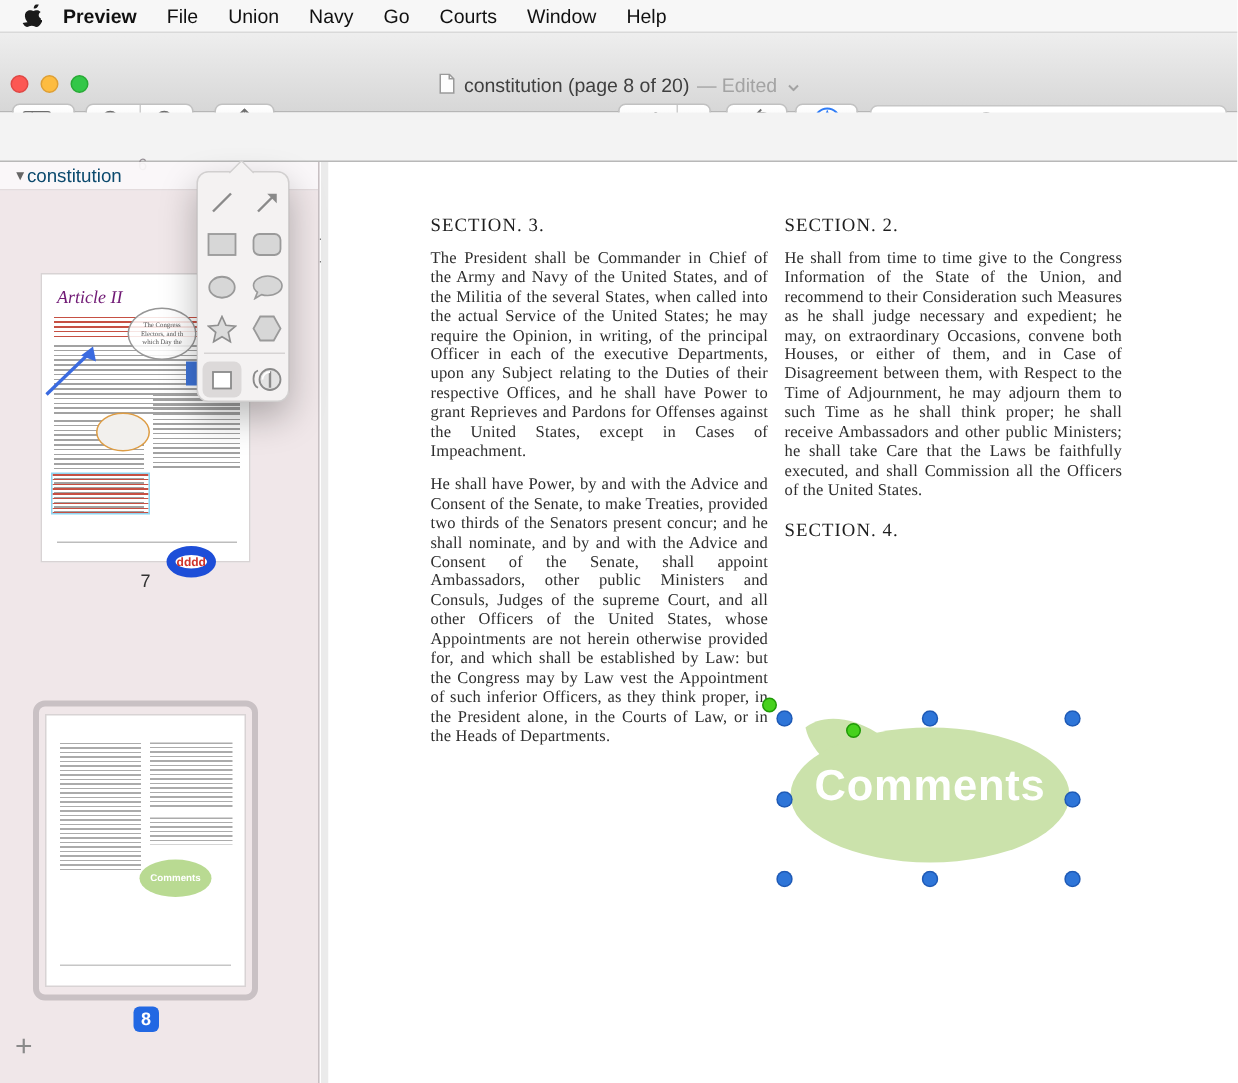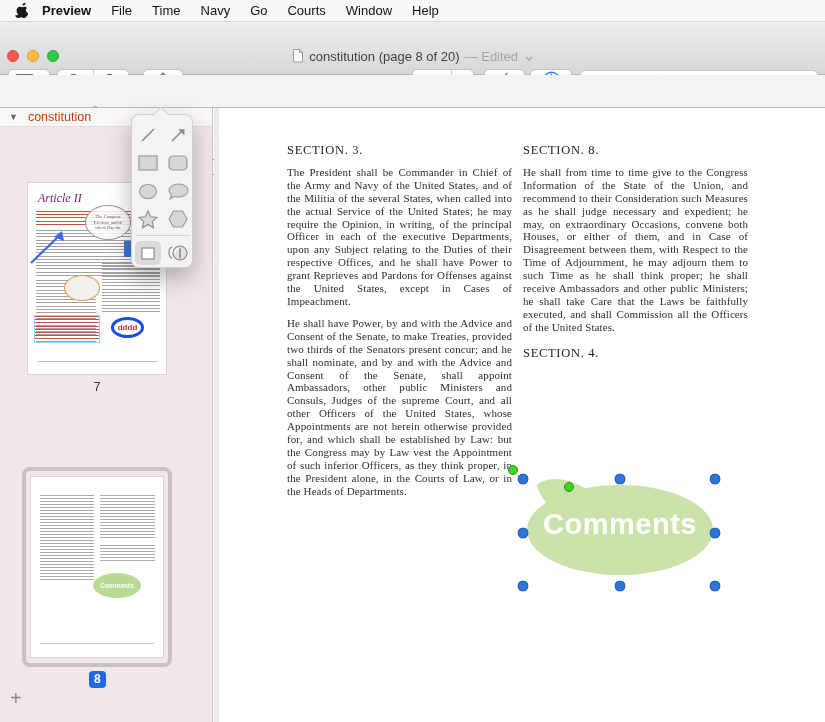--- a/index.html
+++ b/index.html
@@ -67,21 +67,21 @@
   .phl { background:#dcd9d9; border-radius:5px; }
 
   
   .sidebar { position:absolute; left:0; top:108px; width:213px; height:614px; background:#f0e7e9;
              border-right:1px solid #c8c0c3; }
   .gutter { position:absolute; left:214px; top:108px; width:5px; height:614px; background:#ebebeb; }
   .docarea { position:absolute; left:219px; top:108px; width:606px; height:614px; background:#fff; }
   .sb-header { position:absolute; left:0; top:0; width:212px; height:19px; background:rgba(251,249,250,.92);
                border-bottom:1px solid #e3dbdd; display:flex; align-items:center; z-index:5; }
   .sb-tri { margin-left:9px; font-size:9px; color:#666; }
-  .sb-title { margin-left:10px; font-size:12.5px; color:#c2410c; }
+  .sb-title { font-size:12.5px; color:#0c4a6e; }
   .sb-partial { position:absolute; left:92px; top:-4px; font-size:11px; color:#979096; z-index:1; }
 
   .thumb-page { position:absolute; background:#fff; border:1px solid #d8d3d4; }
   .page-label { position:absolute; font-size:12px; color:#333; width:140px; text-align:center; }
   .sel-frame { position:absolute; border:4px solid #c9c1c4; border-radius:8px; }
   .badge { position:absolute; background:#2268e3; color:#fff; font-size:12px; font-weight:700;
            border-radius:4px; padding:0 5px; line-height:17px; }
   .addbtn { position:absolute; left:10px; top:688px; font-size:20px; color:#8a8a8a; line-height:20px; }
 
   .tlines { background:repeating-linear-gradient(to bottom,#a2a2a2 0 1px,transparent 1px 3.2px); }
@@ -89,22 +89,22 @@
   .tlines-8 { background:repeating-linear-gradient(to bottom,#ababab 0 1px,transparent 1px 3px); }
   .thumb-el { position:absolute; }
 
   .t7-heading { font-family:"Liberation Serif",serif; font-style:italic; font-size:12px; color:#701a75; }
   .t7-circle { border:1px solid #979797; border-radius:50%; background:rgba(255,255,255,.85);
                display:flex; flex-direction:column; align-items:center; justify-content:center; }
   .t7-circle div { font-family:"Liberation Serif",serif; font-size:4.5px; color:#555; line-height:5.5px; white-space:nowrap; }
   .t7-orange { border:1.5px solid #dd9c43; border-radius:50%; background:#f2f0ed; }
   .t7-cyan { border:1.5px solid #8ed6f2; }
   .t7-blue { background:#3f74d8; }
-  .t7-dddd { border:3px solid #1d4ed8; border-radius:50%; background:#fff; display:flex;
-             align-items:center; justify-content:center; color:#d0342c; font-weight:700; font-size:8px; }
+  .t7-dddd { border:6px solid #1d4ed8; border-radius:50%; background:#fff; display:flex;
+             align-items:center; justify-content:center; color:#d0342c; font-weight:700; font-size:8px;margin-top:47px; }
   .t8-bubble { background:#b9da92; border-radius:50%; display:flex; align-items:center; justify-content:center;
                color:#fff; font-weight:700; font-size:6.5px; }
 
   
   .col { position:absolute; width:225px; font-family:"Liberation Serif",serif; font-size:11px;
          line-height:12.9px; color:#2e2e2e; text-align:justify; letter-spacing:0.1px; }
   .sec-head { font-size:12.5px; letter-spacing:0.7px; color:#1e1e1e; margin-bottom:9px; font-weight:400; }
   .sec-head.later { margin-top:13px; }
   .col p { margin-bottom:9px; }
 
@@ -126,21 +126,21 @@
 
   <div class="menubar">
     <span class="apple">
       <svg width="13" height="15" viewBox="0 0 13 15">
           <path fill="#1a1a1a" d="M9.2 0c.1 1-.3 1.9-.9 2.6-.6.7-1.6 1.2-2.5 1.1-.1-.9.4-1.9 1-2.5C7.4.5 8.4.1 9.2 0zM12 11c-.4 1-.6 1.4-1.2 2.3-.8 1.2-1.9 2.7-3.2 2.7-1.2 0-1.5-.8-3.1-.8-1.6 0-2 .8-3.2.8C.1 16-.9 14.6-1.7 13.4" transform="translate(1.7 -1)"></path>
           <path fill="#1a1a1a" d="M6.4 4.1c1 0 2 .6 2.7.6.7 0 1.9-.7 3.2-.6.5 0 2 .2 3 1.6-2.4 1.5-2 4.6.4 5.6-.3 1-.5 1.4-1 2.2-.7 1.1-1.6 2.4-2.8 2.4-1.1 0-1.4-.7-2.8-.7-1.4 0-1.8.7-2.8.7-1.2 0-2.1-1.2-2.8-2.3C1.6 11.4 1.3 7.8 2.7 5.9c.9-1.3 2.4-1.8 3.7-1.8z" transform="scale(.78) translate(.2 .8)"></path>
         </svg>
     </span>
     <span class="menu-item app">Preview</span>
     <span class="menu-item">File</span>
-    <span class="menu-item">Time</span>
+    <span class="menu-item">Union</span>
     <span class="menu-item">Navy</span>
     <span class="menu-item">Go</span>
     <span class="menu-item">Courts</span>
     <span class="menu-item">Window</span>
     <span class="menu-item">Help</span>
   </div>
 
   <div class="header">
     <div class="traffic">
       <div class="light red"></div>
@@ -363,21 +363,21 @@
 
   <div class="addbtn">+</div>
 
   <div class="docarea">
     <div class="col" style="left:68px; top:36px;">
       <div class="sec-head">SECTION. 3.</div>
       <p>The President shall be Commander in Chief of the Army and Navy of the United States, and of the Militia of the several States, when called into the actual Service of the United States; he may require the Opinion, in writing, of the principal Officer in each of the executive Departments, upon any Subject relating to the Duties of their respective Offices, and he shall have Power to grant Reprieves and Pardons for Offenses against the United States, except in Cases of Impeachment.</p>
       <p>He shall have Power, by and with the Advice and Consent of the Senate, to make Treaties, provided two thirds of the Senators present concur; and he shall nominate, and by and with the Advice and Consent of the Senate, shall appoint Ambassadors, other public Ministers and Consuls, Judges of the supreme Court, and all other Officers of the United States, whose Appointments are not herein otherwise provided for, and which shall be established by Law: but the Congress may by Law vest the Appointment of such inferior Officers, as they think proper, in the President alone, in the Courts of Law, or in the Heads of Departments.</p>
     </div>
     <div class="col" style="left:304px; top:36px;">
-      <div class="sec-head">SECTION. 8.</div>
+      <div class="sec-head">SECTION. 2.</div>
       <p>He shall from time to time give to the Congress Information of the State of the Union, and recommend to their Consideration such Measures as he shall judge necessary and expedient; he may, on extraordinary Occasions, convene both Houses, or either of them, and in Case of Disagreement between them, with Respect to the Time of Adjournment, he may adjourn them to such Time as he shall think proper; he shall receive Ambassadors and other public Ministers; he shall take Care that the Laws be faithfully executed, and shall Commission all the Officers of the United States.</p>
       <div class="sec-head later">SECTION. 4.</div>
     </div>
   </div>
 
   <div class="anno">
     <svg width="230" height="145" viewBox="0 0 230 145">
       <path d="M85 34 C60 16 40 20 32 27 C35 41 48 56 72 64 Z" fill="#cbe2ab"></path>
       <ellipse cx="115" cy="72" rx="93" ry="45" fill="#cbe2ab"></ellipse>
     </svg>

